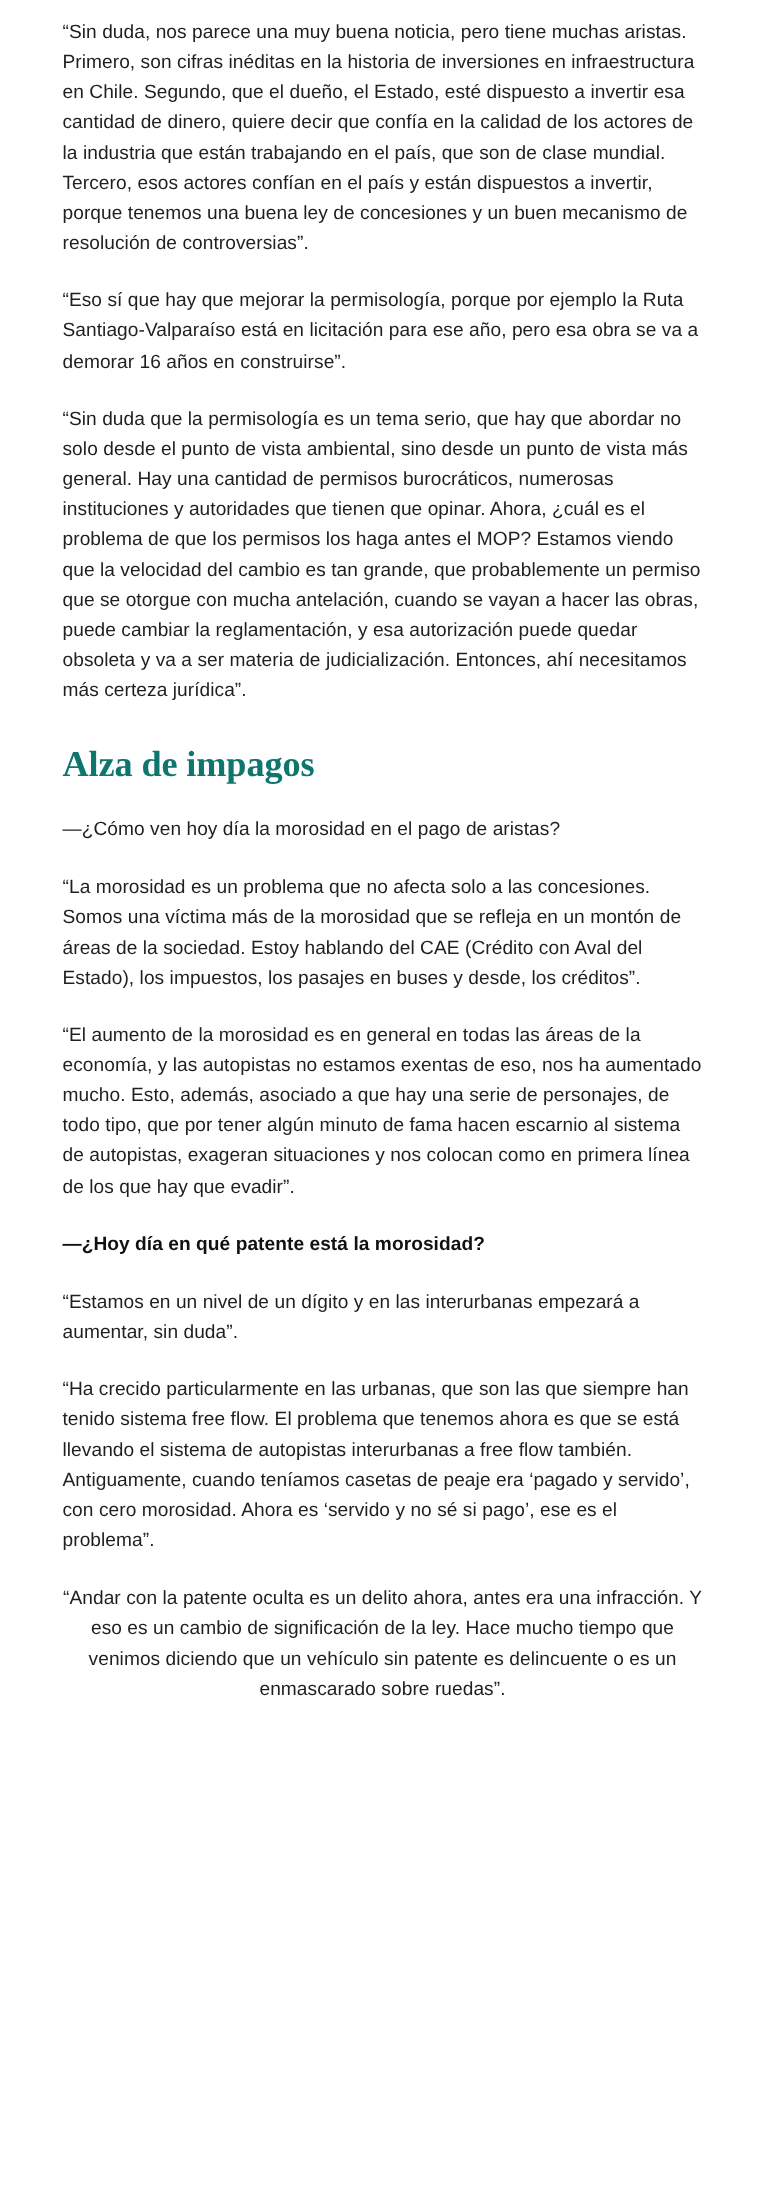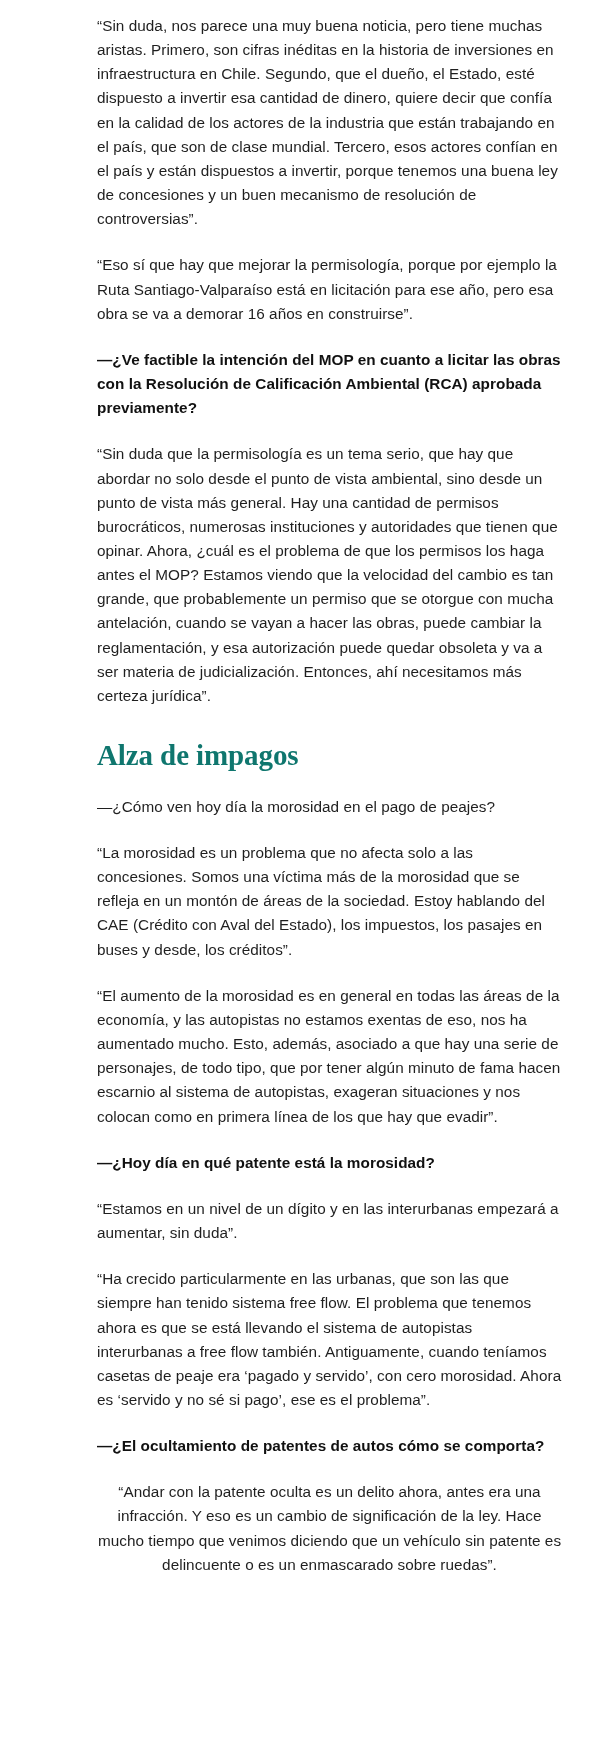--- a/index.html
+++ b/index.html
@@ -1,15 +1,15 @@
 <!DOCTYPE html>
 <html><head>
 <meta charset="utf-8">
 <style>
-  * { box-sizing: border-box; margin-left: 47px; }
+  * { box-sizing: border-box; }
   html, body {
     margin: 0;
     padding: 0;
     background: #ffffff;
   }
   body {
     width: 610px;
     min-height: 1754px;
     font-family: "Liberation Sans", sans-serif;
     color: #1a1a1a;
@@ -52,35 +52,33 @@
 </style>
 </head>
 <body>
 
 <div class="article">
 
   <p class="para">“Sin duda, nos parece una muy buena noticia, pero tiene muchas aristas. Primero, son cifras inéditas en la historia de inversiones en infraestructura en Chile. Segundo, que el dueño, el Estado, esté dispuesto a invertir esa cantidad de dinero, quiere decir que confía en la calidad de los actores de la industria que están trabajando en el país, que son de clase mundial. Tercero, esos actores confían en el país y están dispuestos a invertir, porque tenemos una buena ley de concesiones y un buen mecanismo de resolución de controversias”.</p>
 
   <p class="para">“Eso sí que hay que mejorar la permisología, porque por ejemplo la Ruta Santiago-Valparaíso está en licitación para ese año, pero esa obra se va a demorar 16 años en construirse”.</p>
 
-  <p class="question">—¿Ve factible la intención del MOP en cuanto a licitar las obras con la Resolución de Calificación Ambiental (RCA) aprobada previamente?</p>
 
   <p class="para">“Sin duda que la permisología es un tema serio, que hay que abordar no solo desde el punto de vista ambiental, sino desde un punto de vista más general. Hay una cantidad de permisos burocráticos, numerosas instituciones y autoridades que tienen que opinar. Ahora, ¿cuál es el problema de que los permisos los haga antes el MOP? Estamos viendo que la velocidad del cambio es tan grande, que probablemente un permiso que se otorgue con mucha antelación, cuando se vayan a hacer las obras, puede cambiar la reglamentación, y esa autorización puede quedar obsoleta y va a ser materia de judicialización. Entonces, ahí necesitamos más certeza jurídica”.</p>
 
   <h2 class="section-heading">Alza de impagos</h2>
 
-  <p class="plain-question">—¿Cómo ven hoy día la morosidad en el pago de peajes?</p>
+  <p class="plain-question">—¿Cómo ven hoy día la morosidad en el pago de aristas?</p>
 
   <p class="para">“La morosidad es un problema que no afecta solo a las concesiones. Somos una víctima más de la morosidad que se refleja en un montón de áreas de la sociedad. Estoy hablando del CAE (Crédito con Aval del Estado), los impuestos, los pasajes en buses y desde, los créditos”.</p>
 
   <p class="para">“El aumento de la morosidad es en general en todas las áreas de la economía, y las autopistas no estamos exentas de eso, nos ha aumentado mucho. Esto, además, asociado a que hay una serie de personajes, de todo tipo, que por tener algún minuto de fama hacen escarnio al sistema de autopistas, exageran situaciones y nos colocan como en primera línea de los que hay que evadir”.</p>
 
   <p class="question">—¿Hoy día en qué patente está la morosidad?</p>
 
   <p class="para">“Estamos en un nivel de un dígito y en las interurbanas empezará a aumentar, sin duda”.</p>
 
   <p class="para">“Ha crecido particularmente en las urbanas, que son las que siempre han tenido sistema free flow. El problema que tenemos ahora es que se está llevando el sistema de autopistas interurbanas a free flow también. Antiguamente, cuando teníamos casetas de peaje era ‘pagado y servido’, con cero morosidad. Ahora es ‘servido y no sé si pago’, ese es el problema”.</p>
 
-  <p class="question">—¿El ocultamiento de patentes de autos cómo se comporta?</p>
 
   <p class="para">“Andar con la patente oculta es un delito ahora, antes era una infracción. Y eso es un cambio de significación de la ley. Hace mucho tiempo que venimos diciendo que un vehículo sin patente es delincuente o es un enmascarado sobre ruedas”.</p>
 
 </div>
 
 </body></html>

